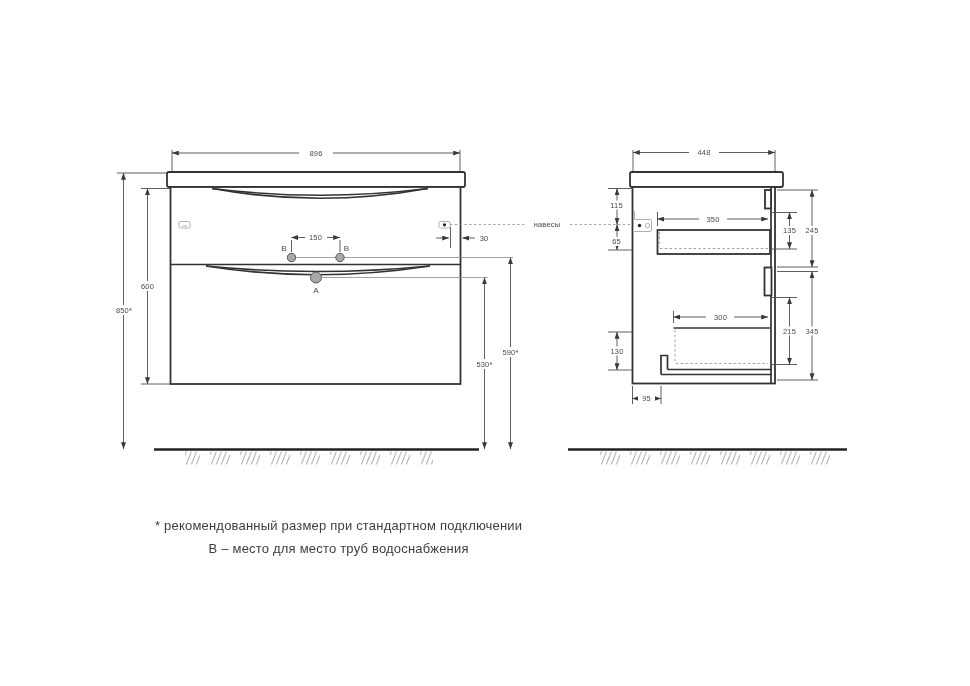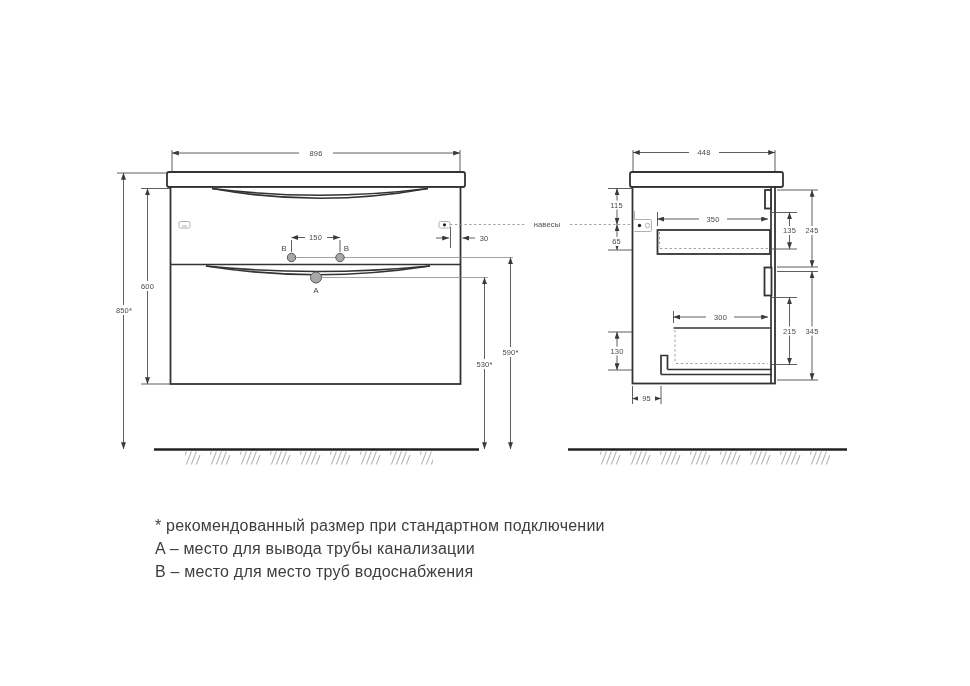--- a/index.html
+++ b/index.html
@@ -1,30 +1,30 @@
 <!DOCTYPE html>
 <html><head>
 <meta charset="utf-8">
 <style>
   html,body{margin:0;padding:0;background:#ffffff;}
   #stage{position:relative;width:970px;height:686px;background:#ffffff;overflow:hidden;
-         font-family:"Liberation Sans",sans-serif;}
+         font-family:"Liberation Sans",sans-serif;text-align:center;}
   svg{position:absolute;left:0;top:0;}
   svg text{font-family:"Liberation Sans",sans-serif;font-size:7.5px;fill:#4a4a4a;
            text-anchor:middle;dominant-baseline:central;letter-spacing:.2px;}
   svg text.pt{font-size:8px;}
   .outline{fill:#ffffff;stroke:#333333;stroke-width:1.8;}
   .thick{stroke:#333333;stroke-width:1.7;fill:none;}
   .thin{stroke:#4d4d4d;stroke-width:.9;fill:none;}
   .ref{stroke:#8a8a8a;stroke-width:.8;fill:none;}
   .dash{stroke:#8a8a8a;stroke-width:.8;fill:none;stroke-dasharray:2.4 2.4;}
   .gray{stroke:#b0b0b0;stroke-width:1;fill:#ffffff;}
   .bg{fill:#ffffff;}
   .floor{stroke:#222222;stroke-width:2.6;fill:none;}
-  #notes{position:absolute;left:155px;top:514px;color:#3e3e3e;font-size:16px;
+  #notes{position:absolute;left:155px;top:514px;color:#3e3e3e;font-size:13px;
          line-height:23px;letter-spacing:.2px;}
 </style>
 </head>
 <body>
 
 <div id="stage">
 <svg width="970" height="500" viewBox="0 0 970 500">
   <defs>
     <marker id="arr" orient="auto-start-reverse" markerUnits="userSpaceOnUse" markerWidth="7" markerHeight="5" refX="6.8" refY="2.5">
       <path d="M0,0 L7,2.5 L0,5 z" fill="#3a3a3a"></path>
@@ -250,16 +250,15 @@
 
     <g>
       <line class="floor" x1="568" y1="449.5" x2="847" y2="449.5"></line>
       <rect x="592" y="451.5" width="238" height="13" fill="url(#hatch)"></rect>
     </g>
   </g>
 </svg>
 
 <div id="notes">
   <div>* рекомендованный размер при стандартном подключении</div>
-  <div>A – место для вывода трубы канализации</div>
   <div>B – место для место труб водоснабжения</div>
 </div>
 </div>
 
 </body></html>

